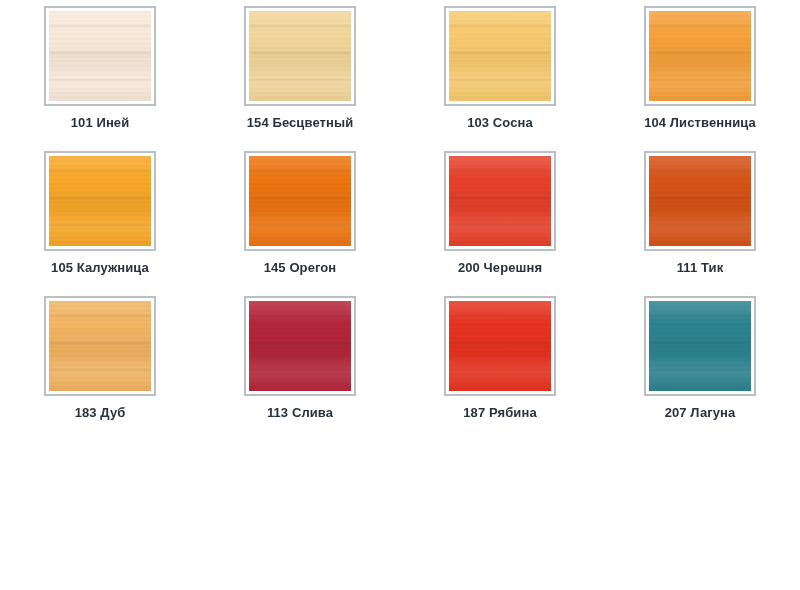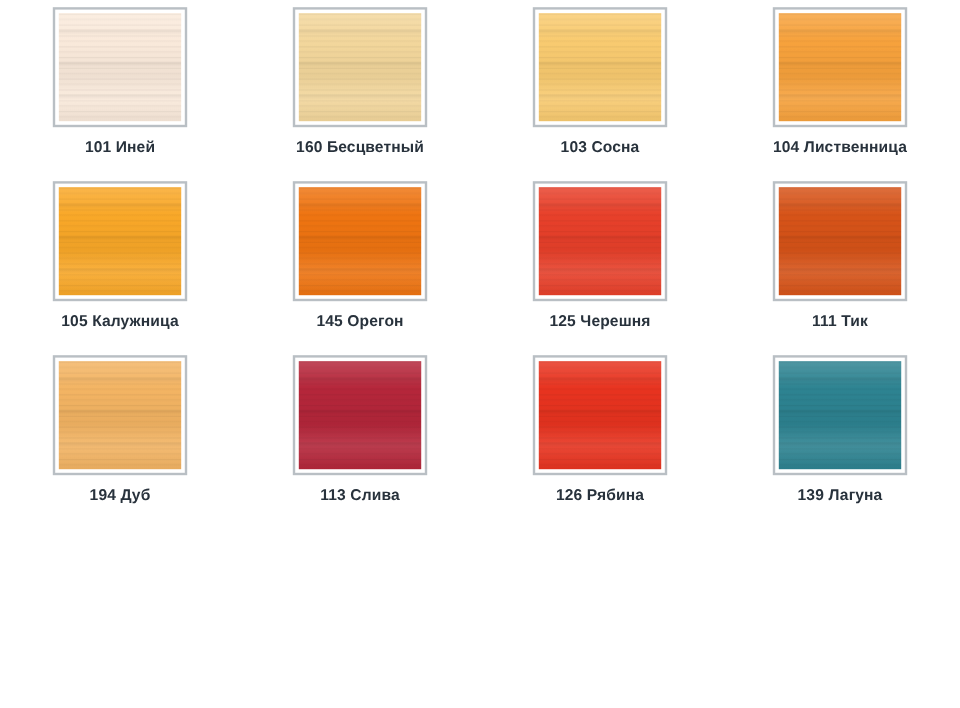--- a/index.html
+++ b/index.html
@@ -116,21 +116,21 @@
       </div>
       <div class="label">101 Иней</div>
     </div>
     <div class="cell">
       <div class="swatch-frame">
         <div class="swatch" style="background-color: rgb(243, 215, 156);">
           <div class="grain"></div>
           <div class="sheen"></div>
         </div>
       </div>
-      <div class="label">160 Бесцветный</div>
+      <div class="label">154 Бесцветный</div>
     </div>
     <div class="cell">
       <div class="swatch-frame">
         <div class="swatch" style="background-color: rgb(249, 203, 112);">
           <div class="grain"></div>
           <div class="sheen"></div>
         </div>
       </div>
       <div class="label">103 Сосна</div>
     </div>
@@ -161,60 +161,60 @@
       </div>
       <div class="label">145 Орегон</div>
     </div>
     <div class="cell">
       <div class="swatch-frame">
         <div class="swatch" style="background-color: rgb(232, 64, 42);">
           <div class="grain"></div>
           <div class="sheen"></div>
         </div>
       </div>
-      <div class="label">125 Черешня</div>
+      <div class="label">200 Черешня</div>
     </div>
     <div class="cell">
       <div class="swatch-frame">
         <div class="swatch" style="background-color: rgb(215, 83, 24);">
           <div class="grain"></div>
           <div class="sheen"></div>
         </div>
       </div>
       <div class="label">111 Тик</div>
     </div>
     <div class="cell">
       <div class="swatch-frame">
         <div class="swatch" style="background-color: rgb(243, 180, 99);">
           <div class="grain"></div>
           <div class="sheen"></div>
         </div>
       </div>
-      <div class="label">194 Дуб</div>
+      <div class="label">183 Дуб</div>
     </div>
     <div class="cell">
       <div class="swatch-frame">
         <div class="swatch" style="background-color: rgb(181, 38, 58);">
           <div class="grain"></div>
           <div class="sheen"></div>
         </div>
       </div>
       <div class="label">113 Слива</div>
     </div>
     <div class="cell">
       <div class="swatch-frame">
         <div class="swatch" style="background-color: rgb(232, 51, 31);">
           <div class="grain"></div>
           <div class="sheen"></div>
         </div>
       </div>
-      <div class="label">126 Рябина</div>
+      <div class="label">187 Рябина</div>
     </div>
     <div class="cell">
       <div class="swatch-frame">
         <div class="swatch" style="background-color: rgb(45, 131, 145);">
           <div class="grain"></div>
           <div class="sheen"></div>
         </div>
       </div>
-      <div class="label">139 Лагуна</div>
+      <div class="label">207 Лагуна</div>
     </div>
   </div>
 
 </body></html>

